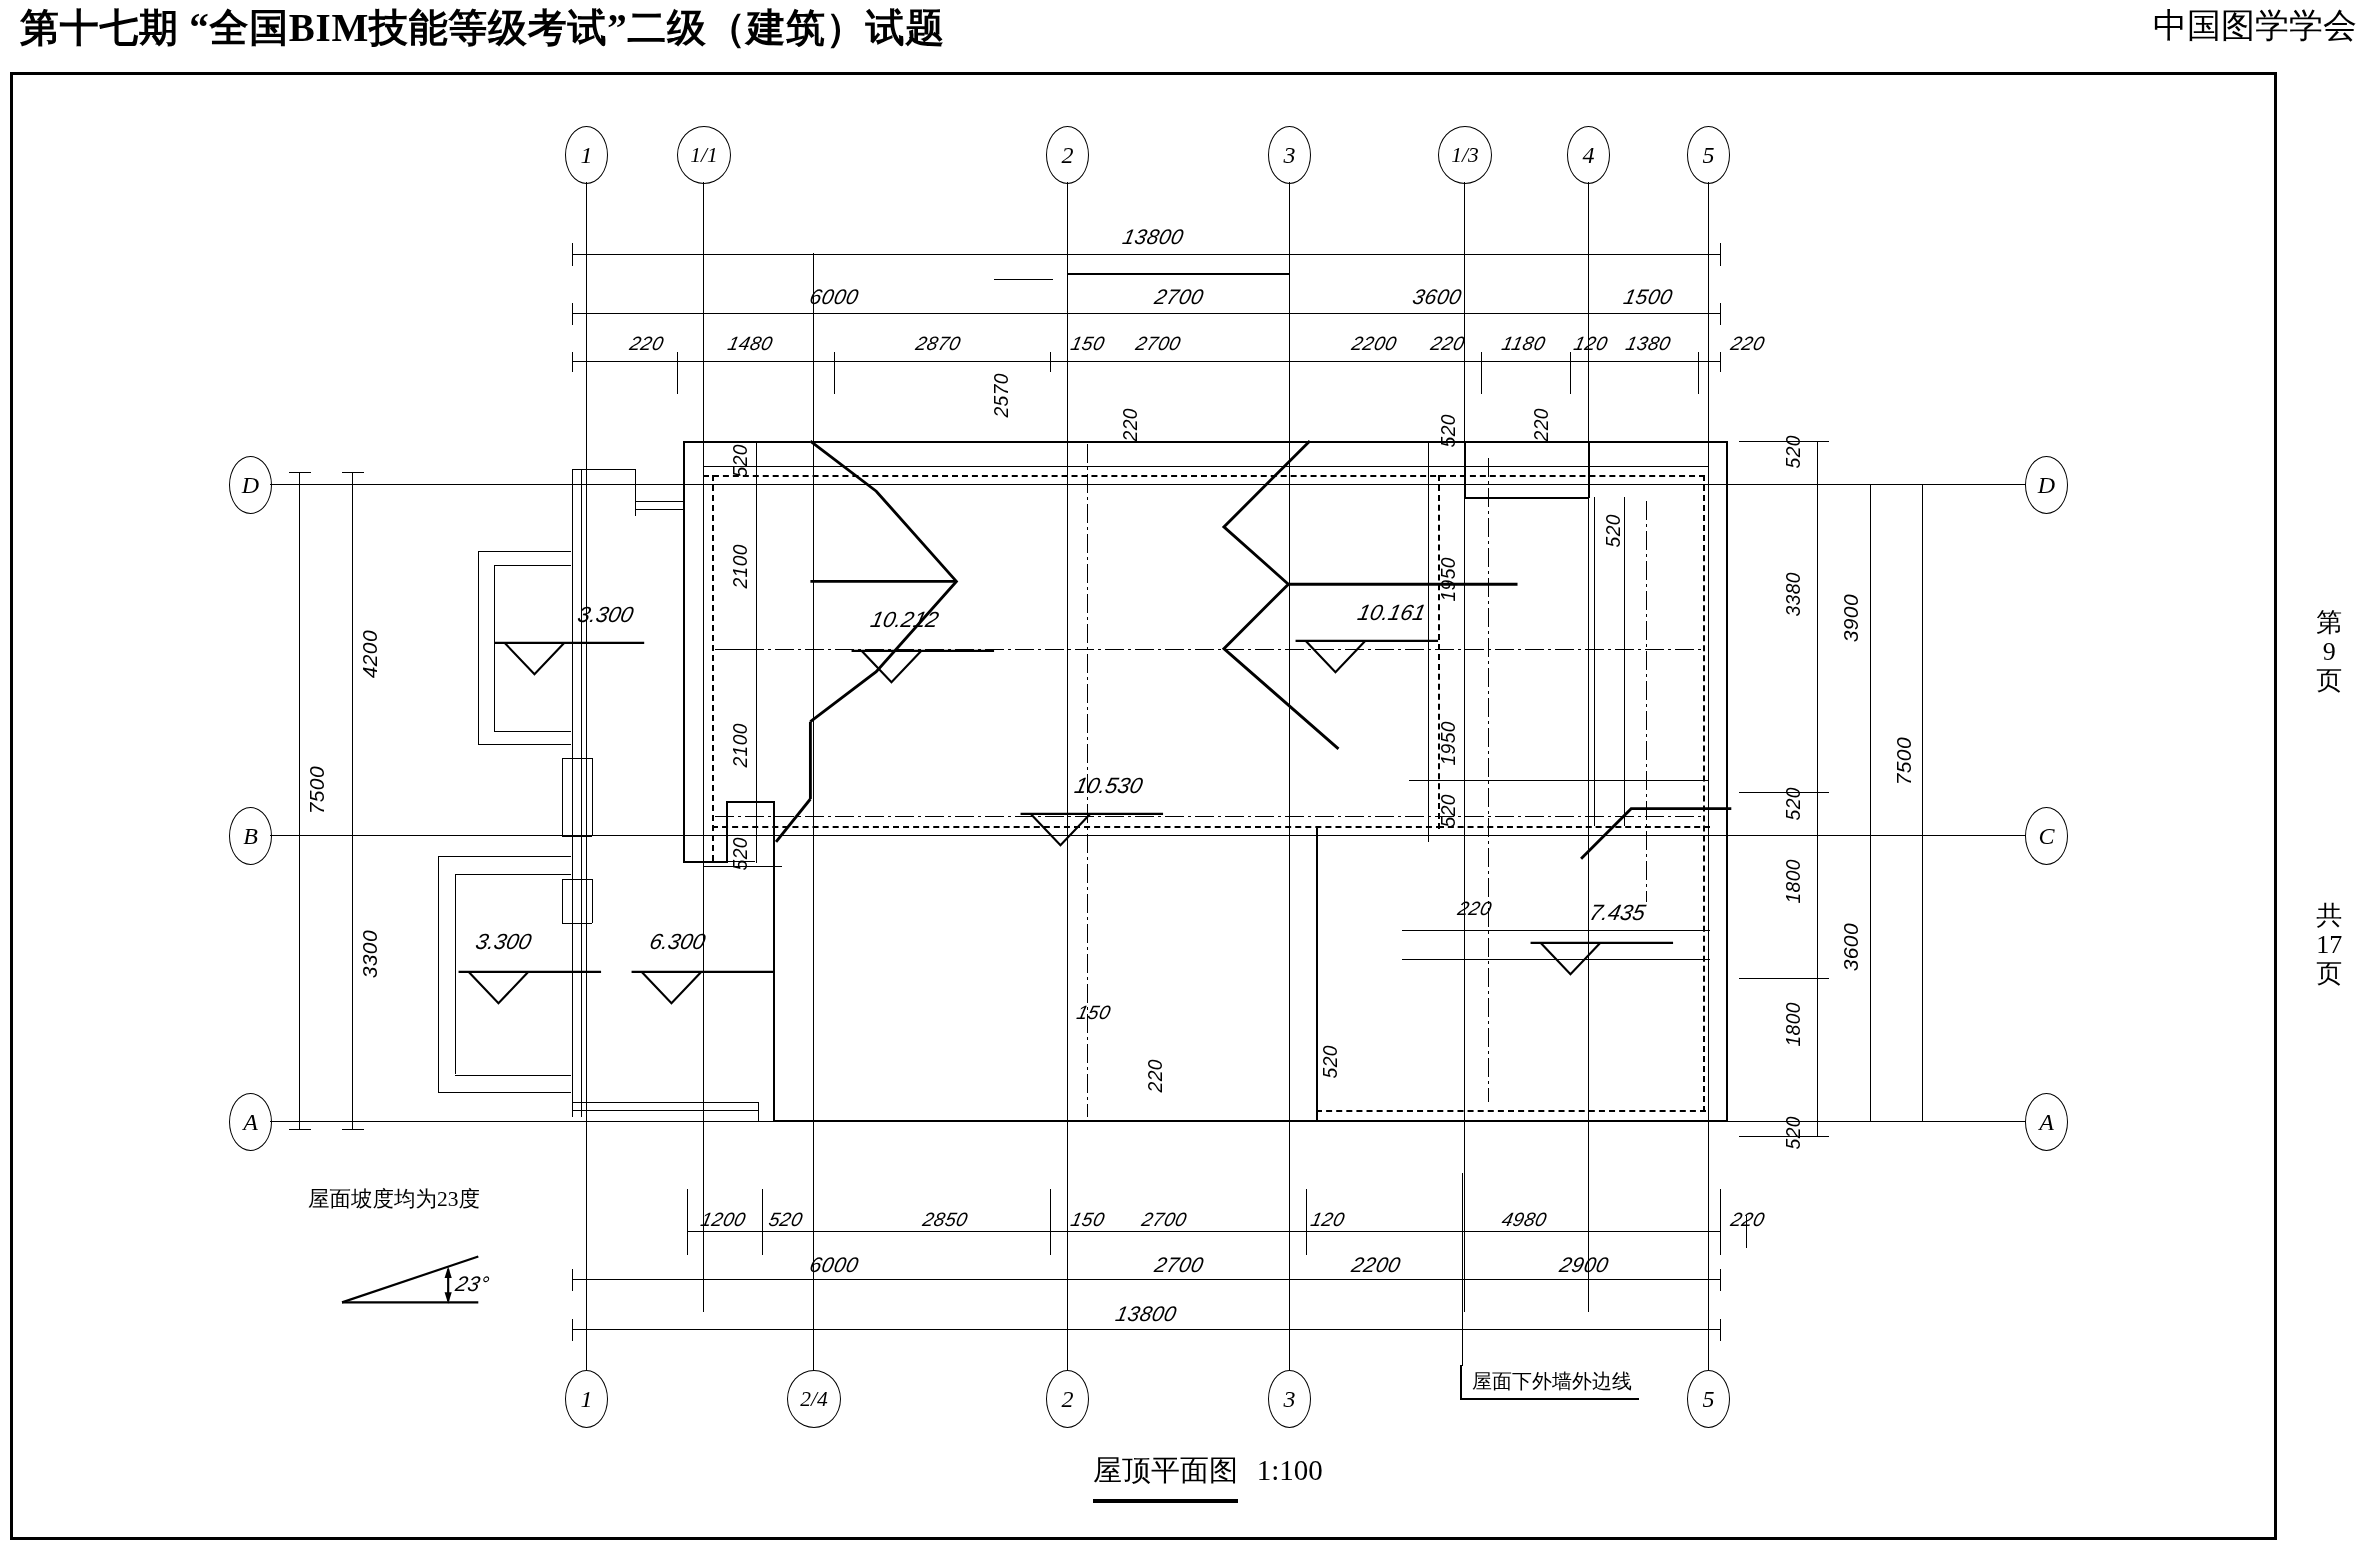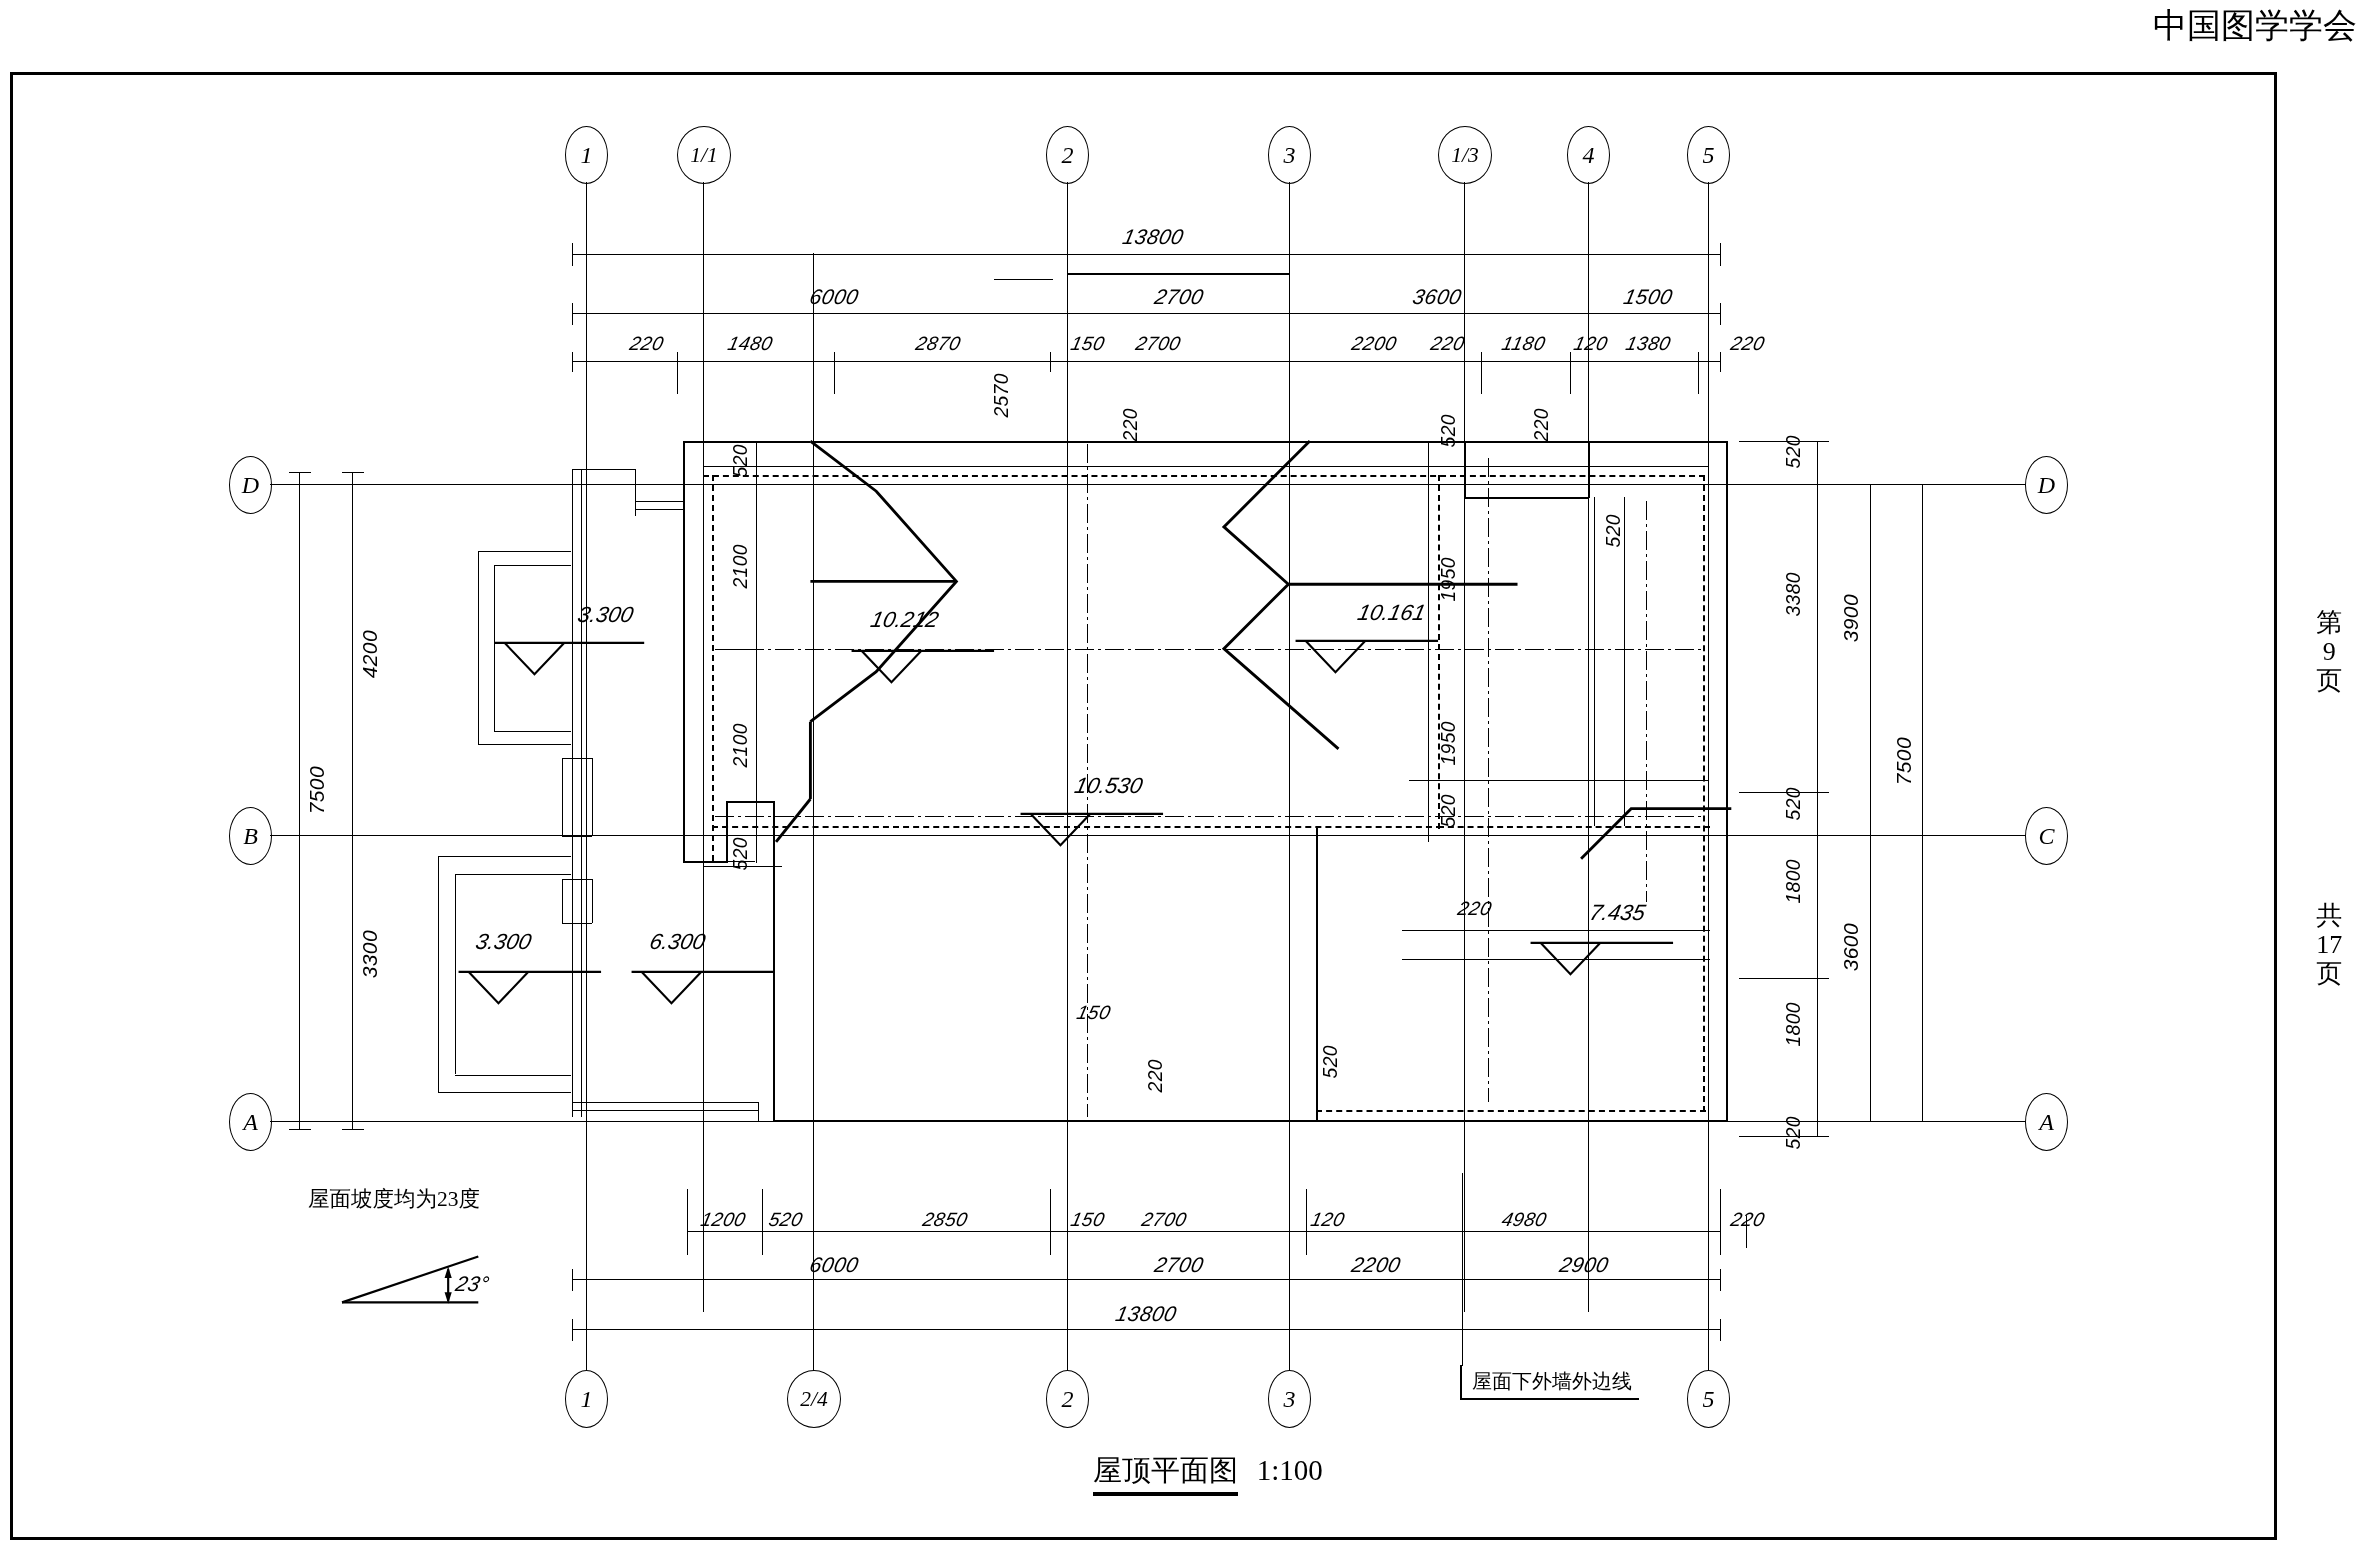--- a/index.html
+++ b/index.html
@@ -55,33 +55,34 @@
 
   
   .elev{position:absolute;font-style:italic;font-size:22px;font-family:"Liberation Sans",sans-serif;
         white-space:nowrap;}
 
   
   .cn{position:absolute;font-size:21.5px;font-family:"Liberation Serif",serif;white-space:nowrap;}
 
   
   .dwg-title{position:absolute;font-size:29px;font-family:"Liberation Serif",serif;white-space:nowrap;}
-  .dwg-title .ul{border-bottom:4.3px solid #000;padding-bottom:6px;}
+  .dwg-title .ul{border-bottom:4.3px solid #000;padding-bottom:13px;}
 
   
   .callout{position:absolute;border-left:2.1px solid #000;border-bottom:2.1px solid #000;
            padding:2.9px 7.2px 2.9px 10px;font-size:20px;font-family:"Liberation Serif",serif;white-space:nowrap;}
 
   svg{position:absolute;overflow:visible;}
 </style>
 </head>
 <body>
 
 <div id="page">
 
+  <div class="hdr-title">第十七期 “全国BIM技能等级考试”二级（建筑）试题</div>
   <div class="hdr-org">中国图学学会</div>
 
   <div class="frame"></div>
 
   <div class="side-col" style="top:608px;">
     <div>第</div>
     <div>9</div>
     <div>页</div>
   </div>
   <div class="side-col" style="top:901px;">

